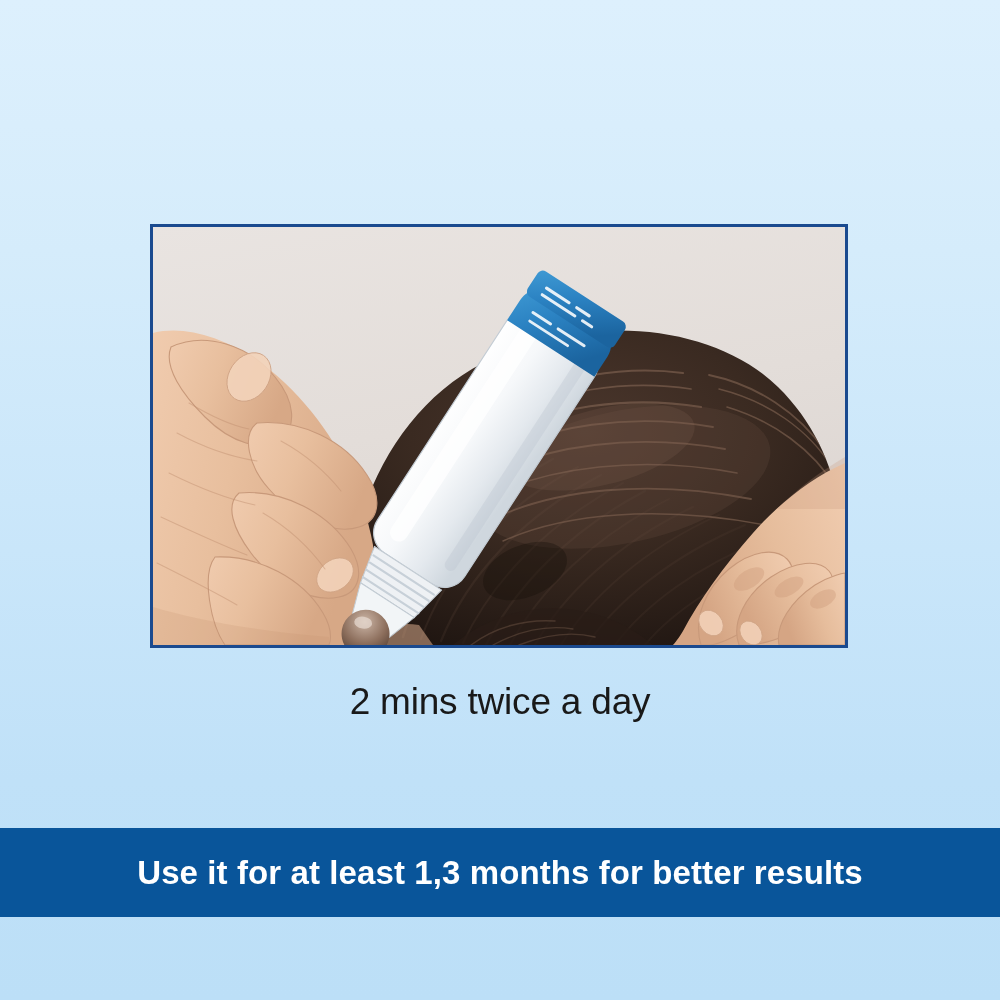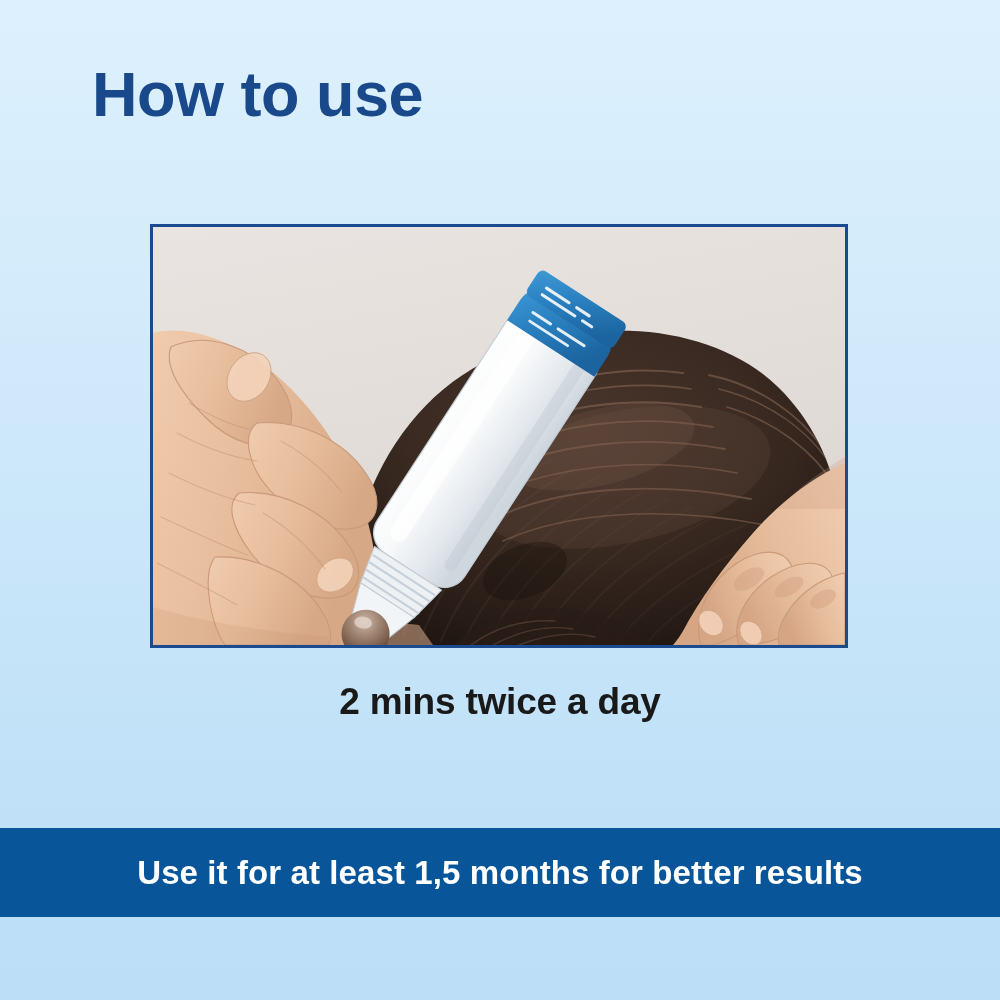--- a/index.html
+++ b/index.html
@@ -68,21 +68,21 @@
     color: #191919;
   }
   #caption-line-1 {
     font-size: 37px;
     font-weight: normal;
     line-height: 1.28;
     letter-spacing: -0.2px;
   }
   #caption-line-2 {
     font-size: 37px;
-    font-weight: bold;
+    font-weight: normal;
     line-height: 1.28;
     letter-spacing: -0.2px;
     margin-top: 2px;
   }
 
   
   #bottom-banner {
     position: absolute;
     left: 0;
     top: 828px;
@@ -99,21 +99,20 @@
     font-weight: bold;
     letter-spacing: 0.1px;
     white-space: nowrap;
   }
 </style>
 </head>
 <body>
 
 <div id="poster">
 
-  <div id="page-title">How to use</div>
 
   <div id="photo-frame">
     <div id="photo-canvas">
       <svg class="photo-svg" viewBox="0 0 692 418" preserveAspectRatio="xMidYMid slice">
         <defs>
           <linearGradient id="bgGrad" x1="0" y1="0" x2="0.3" y2="1">
             <stop offset="0%" stop-color="#e9e4e1"></stop>
             <stop offset="55%" stop-color="#e3ddd9"></stop>
             <stop offset="100%" stop-color="#dcd5d1"></stop>
           </linearGradient>
@@ -323,16 +322,16 @@
         </g>
       </svg>
     </div>
   </div>
 
   <div id="caption">
     <div id="caption-line-2">2 mins twice a day</div>
   </div>
 
   <div id="bottom-banner">
-    <span id="bottom-banner-text">Use it for at least 1,5 months for better results</span>
+    <span id="bottom-banner-text">Use it for at least 1,3 months for better results</span>
   </div>
 
 </div>
 
 </body></html>

